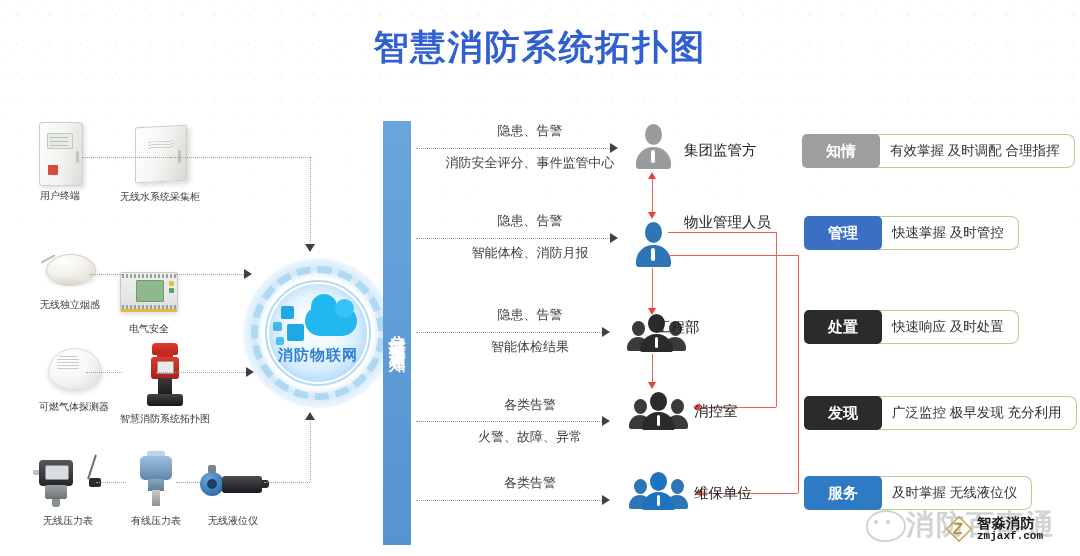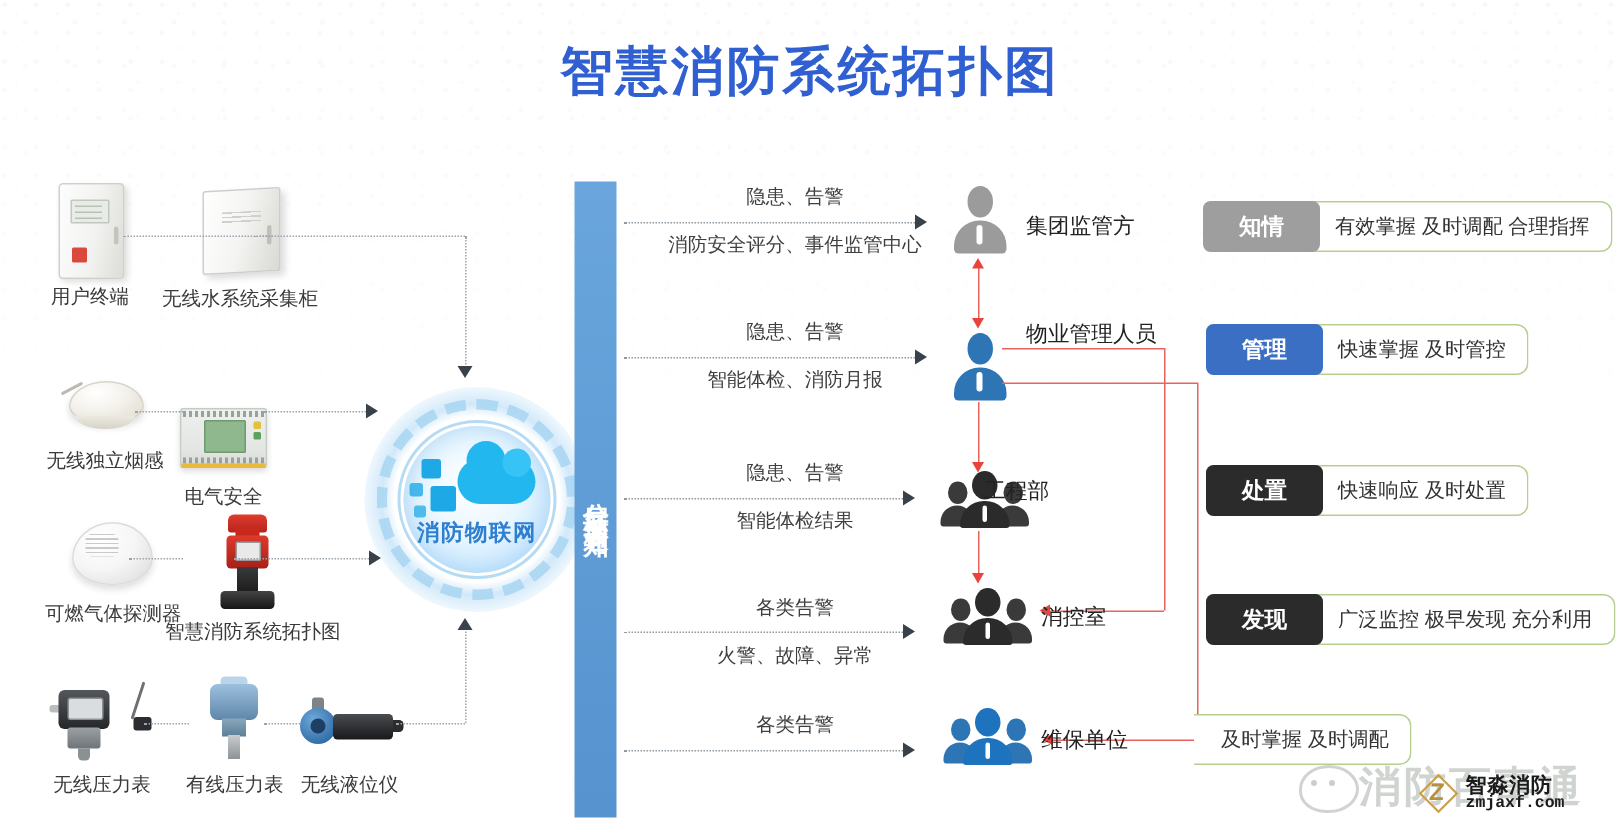--- a/index.html
+++ b/index.html
@@ -24,21 +24,21 @@
     background:linear-gradient(180deg,rgba(255,255,255,.25) 0%,rgba(255,255,255,.75) 30%,rgba(255,255,255,.95) 55%,#fff 78%);
   }
   #title{
     position:absolute;top:24px;left:0;width:1080px;text-align:center;
     font-size:35px;font-weight:bold;color:#2f5fd0;letter-spacing:2px;
     text-shadow:0 1px 0 rgba(255,255,255,.9);
   }
 
   
   .device{position:absolute;text-align:center;}
-  .device .cap{font-size:13px;color:#3a3a3a;white-space:nowrap;margin-top:3px;}
+  .device .cap{font-size:10px;color:#3a3a3a;white-space:nowrap;margin-top:3px;}
   .devimg{position:relative;margin:0 auto;}
 
   
   .cabinet{
     width:42px;height:62px;border-radius:3px;
     background:linear-gradient(100deg,#fdfdfd 0%,#f2f2f0 55%,#dcdcd8 100%);
     border:1px solid #cfcfcb;box-shadow:2px 2px 4px rgba(0,0,0,.13);
     position:relative;
   }
   .cabinet .screen{position:absolute;left:7px;top:10px;width:24px;height:14px;background:#e7ece6;border:1px solid #c2c8c0;border-radius:1px;}
@@ -455,21 +455,22 @@
   </div>
   <div class="capbox" style="left:804px;top:310px;">
     <div class="tag" style="background:#2B2B2B;">处置</div>
     <div class="desc">快速响应  及时处置</div>
   </div>
   <div class="capbox" style="left:804px;top:396px;">
     <div class="tag" style="background:#2B2B2B;">发现</div>
     <div class="desc">广泛监控  极早发现  充分利用</div>
   </div>
   <div class="capbox" style="left:804px;top:476px;">
-    <div class="desc">及时掌握  及时调配</div>
+    <div class="tag" style="background:#2E7BC4;">服务</div>
+    <div class="desc">及时掌握  无线液位仪</div>
   </div>
 
   <div id="wm">
     <div class="wechat"></div>
     <div class="wtext">消防百事通</div>
   </div>
   <div id="logo">
     <div class="mark">
         <div class="dia"></div>
         <div class="z">Z</div>

